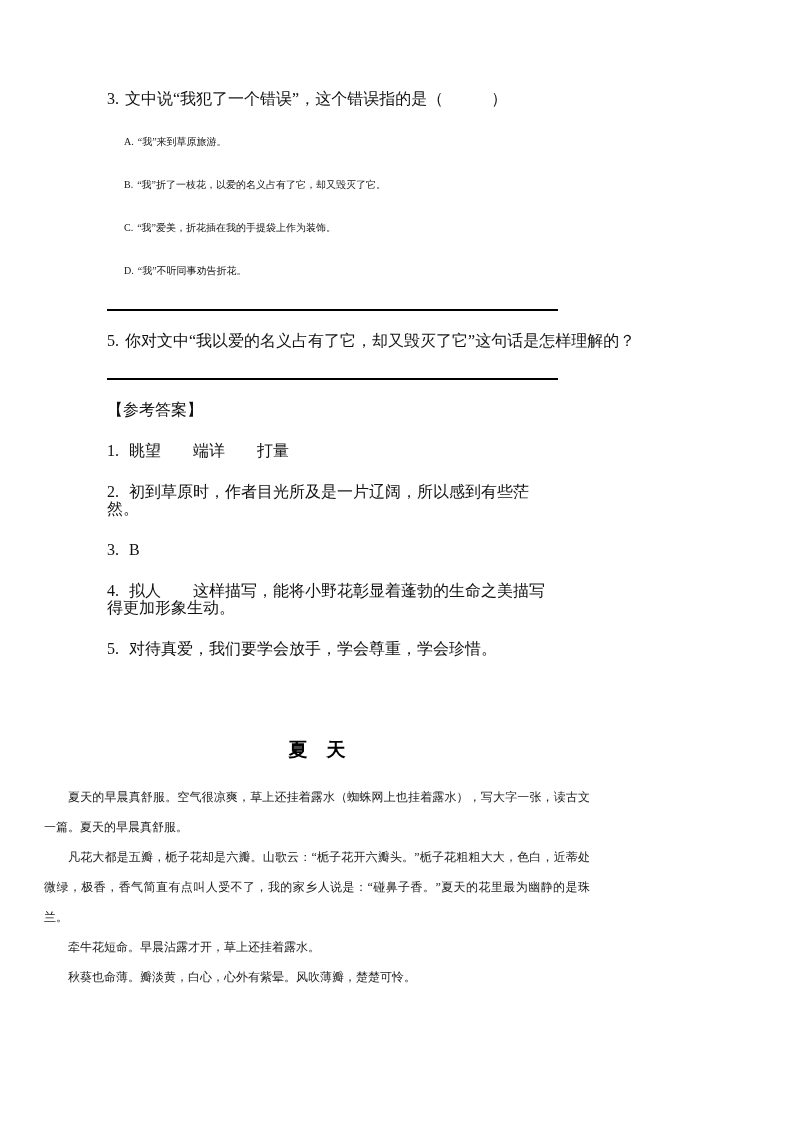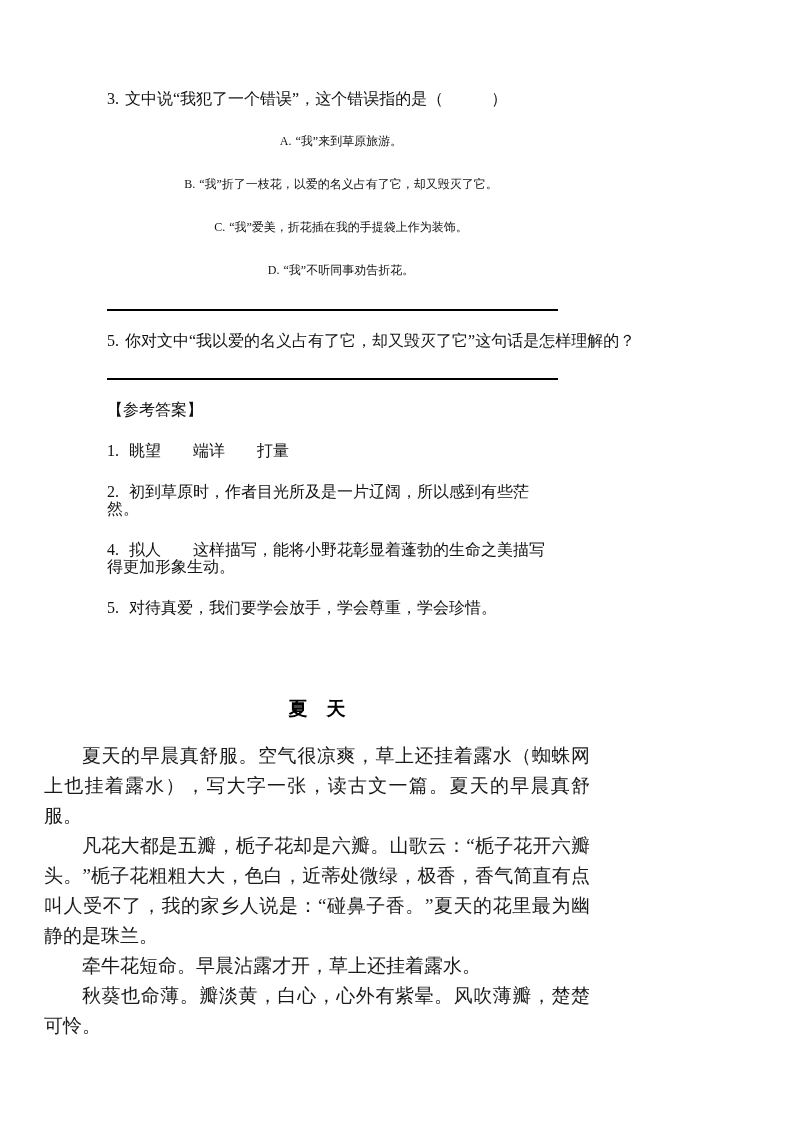--- a/index.html
+++ b/index.html
@@ -26,24 +26,23 @@
     font-size: 16px;
     line-height: 17px;
     white-space: nowrap;
   }
   .q-num {
     margin-right: 6px;
   }
   .option {
     margin: 26px 0 0 0;
     padding-left: 17px;
-    font-size: 12px;
+    font-size: 10px;
     line-height: 17px;
     white-space: nowrap;
-    text-align: center;
   }
   .opt-label { margin-right: 4px; }
   .q4 { margin-top: 26px; }
   .wave {
     text-decoration: underline wavy #111 1px;
     text-underline-offset: 4px;
   }
   .answer-rule {
     border: none;
     border-top: 2px solid #000;
@@ -76,21 +75,21 @@
     color: #000;
   }
   .p-author {
     margin: 22px 0 0 0;
     text-align: center;
     font-size: 15px;
     line-height: 17px;
   }
   .p-para {
     margin: 0;
-    font-size: 19px;
+    font-size: 12px;
     line-height: 30px;
     text-indent: 2em;
     text-align: justify;
     color: #1a1a1a;
   }
   .p-para.first { margin-top: 22px; }
 </style>
 </head>
 <body>
 
@@ -114,20 +113,21 @@
     <p class="q-line q5"><span class="q-num">5.</span><span>你对文中“我以爱的名义占有了它，却又毁灭了它”这句话是怎样理解的？</span></p>
 
     <hr class="answer-rule rule2">
 
     <p class="ans-heading">【参考答案】</p>
 
     <p class="ans-item"><span class="ans-num">1.</span><span>眺望　　端详　　打量</span></p>
 
     <p class="ans-item"><span class="ans-num">2.</span><span>初到草原时，作者目光所及是一片辽阔，所以感到有些茫然。</span></p>
 
+    <p class="ans-item"><span class="ans-num">3.</span><span>B</span></p>
 
     <p class="ans-item"><span class="ans-num">4.</span><span>拟人　　这样描写，能将小野花彰显着蓬勃的生命之美描写得更加形象生动。</span></p>
 
     <p class="ans-item"><span class="ans-num">5.</span><span>对待真爱，我们要学会放手，学会尊重，学会珍惜。</span></p>
 
   </section>
 
   <section class="passage">
 
     <h1 class="p-title">夏　天</h1>

